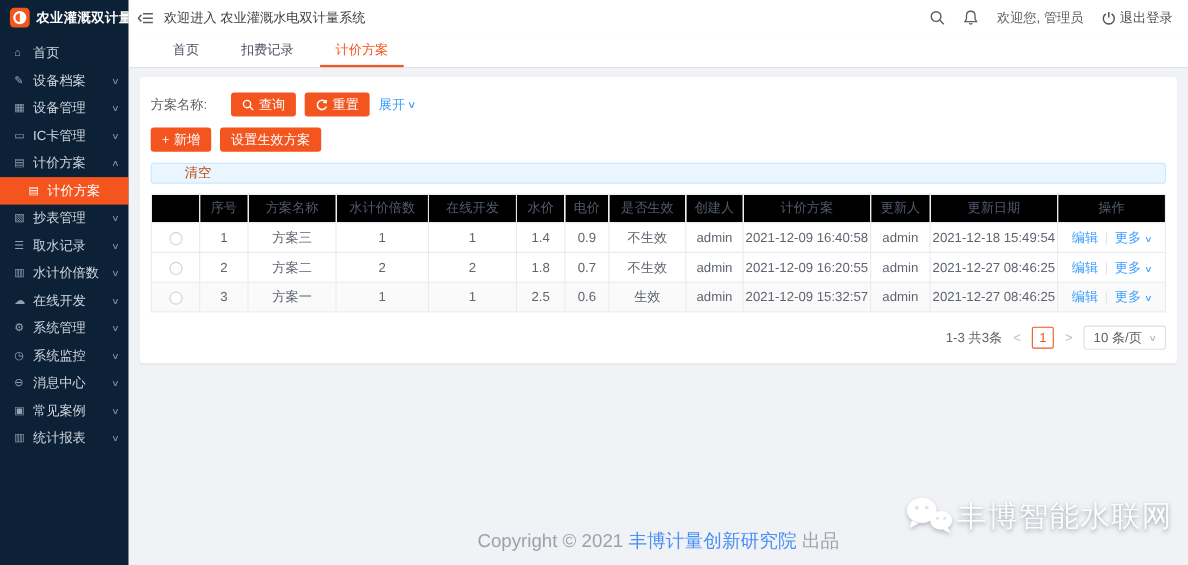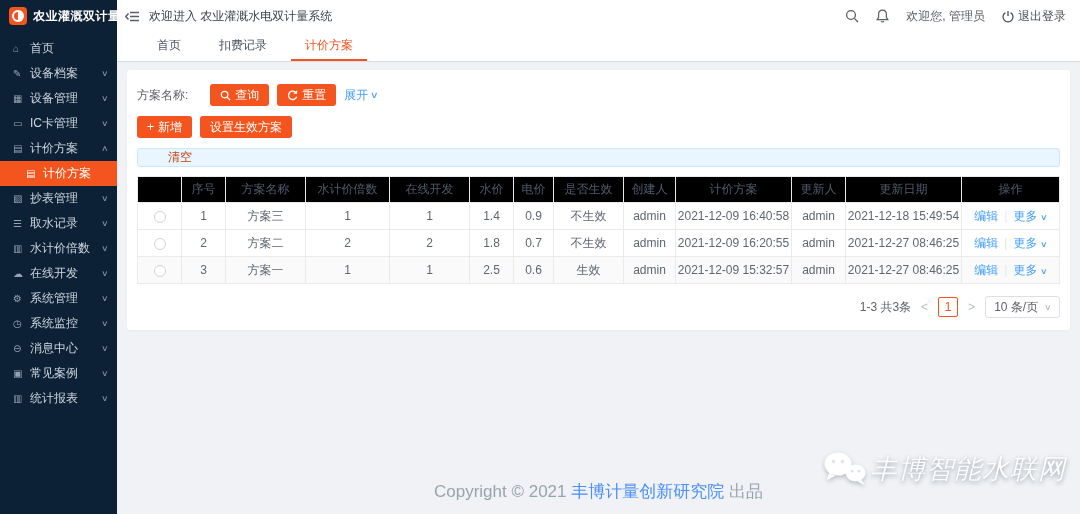--- a/index.html
+++ b/index.html
@@ -65,21 +65,21 @@
 
   .pagination { margin-top:12px; display:flex; justify-content:flex-end; align-items:center; gap:9px; font-size:12px; color:#606266; }
   .page-arrow { color:#b4bccc; font-size:12px; cursor:pointer; padding:0 1px; }
   .page-num { min-width:20px; height:20px; line-height:18px; text-align:center; border:1px solid #f4541e; color:#f4541e; border-radius:2px; padding:0 3px; background:#fff; cursor:pointer; }
   .page-size { border:1px solid #dcdfe6; border-radius:3px; height:22px; display:flex; align-items:center; gap:7px; padding:0 8px; color:#606266; cursor:pointer; background:#fff; }
   .ps-chevron { font-size:8px; color:#b0b6bf; transform:scaleX(1.3); }
 
   .footer { position:absolute; left:0; right:0; bottom:11px; text-align:center; font-size:17px; color:#9aa3ad; }
   .footer .org-link { color:#4a90f5; cursor:pointer; text-decoration:none; }
 
-  .watermark { position:absolute; right:14px; bottom:26px; display:flex; align-items:center; gap:2px; pointer-events:none;font-style:italic; }
+  .watermark { position:absolute; right:14px; bottom:26px; display:flex; align-items:center; gap:2px; pointer-events:none; }
   .wm-icon svg { filter:drop-shadow(0 2px 2px rgba(110,120,130,.45)); display:block; }
   .wm-text { font-size:27px; color:#fdfdfe; letter-spacing:1px; text-shadow:0 2px 4px rgba(100,110,125,.55), 0 0 1px rgba(150,160,170,.4); white-space:nowrap; }
 </style>
 </head>
 <body>
 
 <div class="app">
 
   <aside class="sidebar">
     <div class="logo-row">

